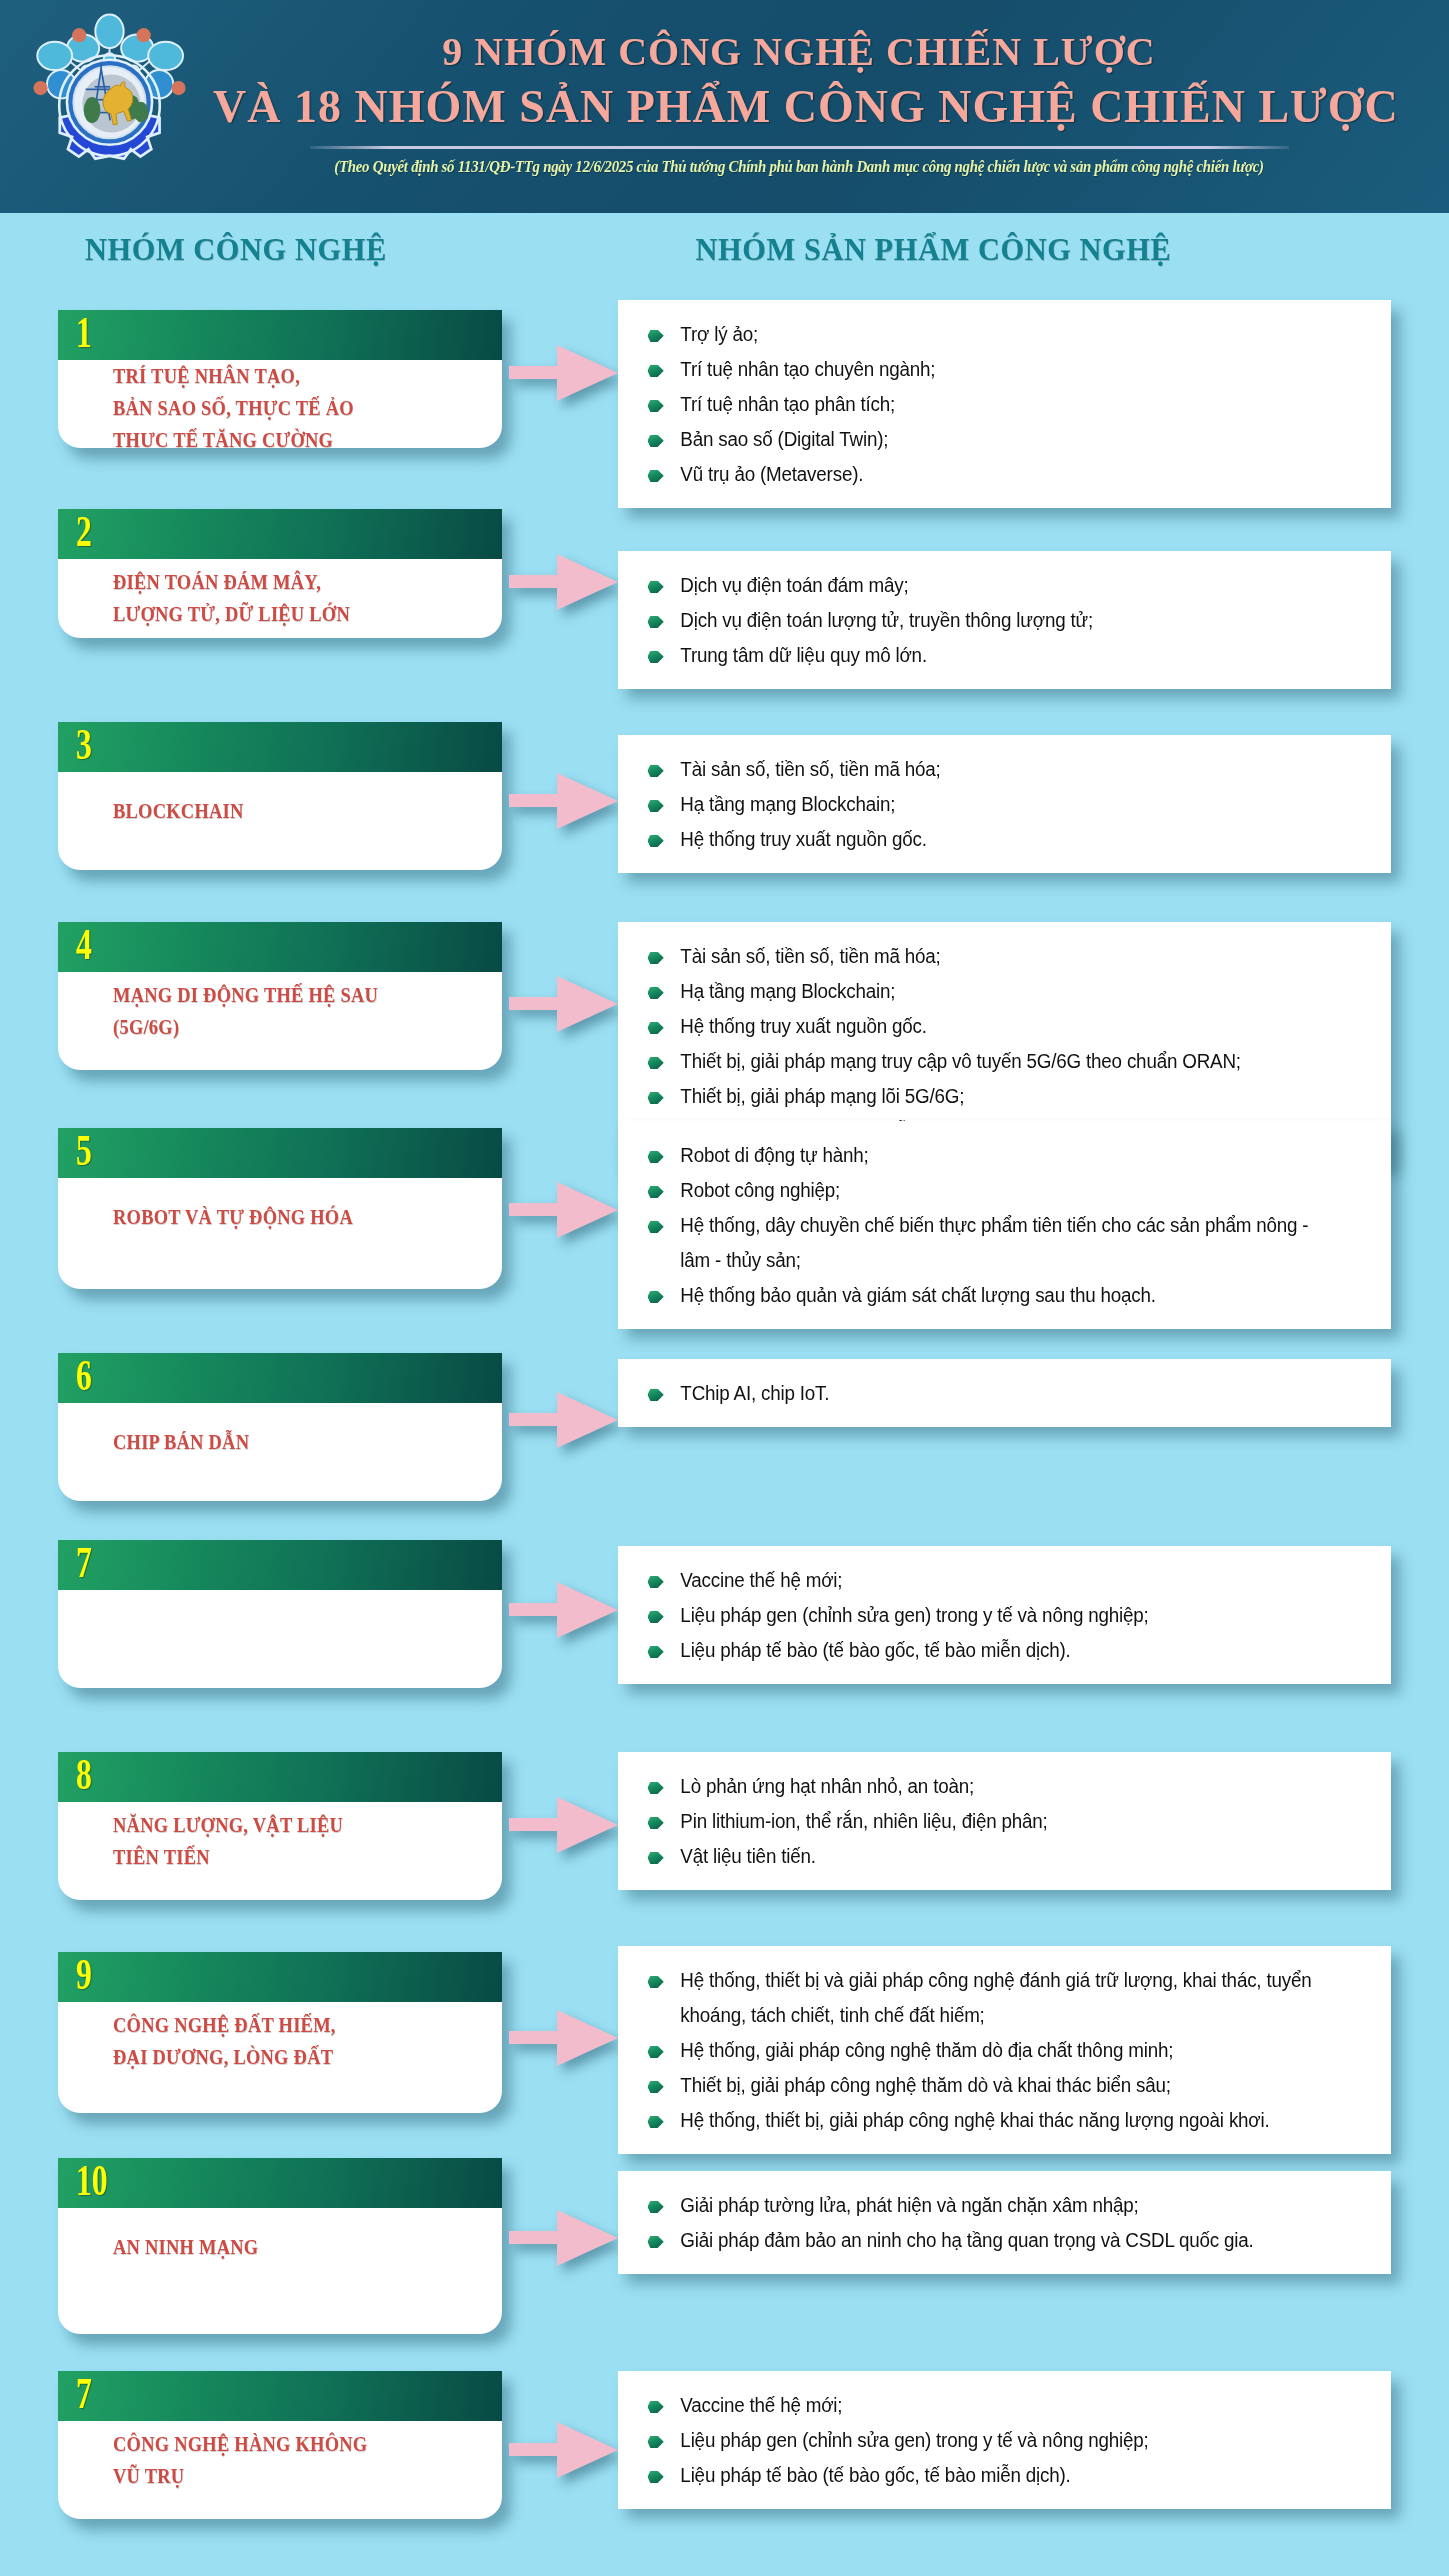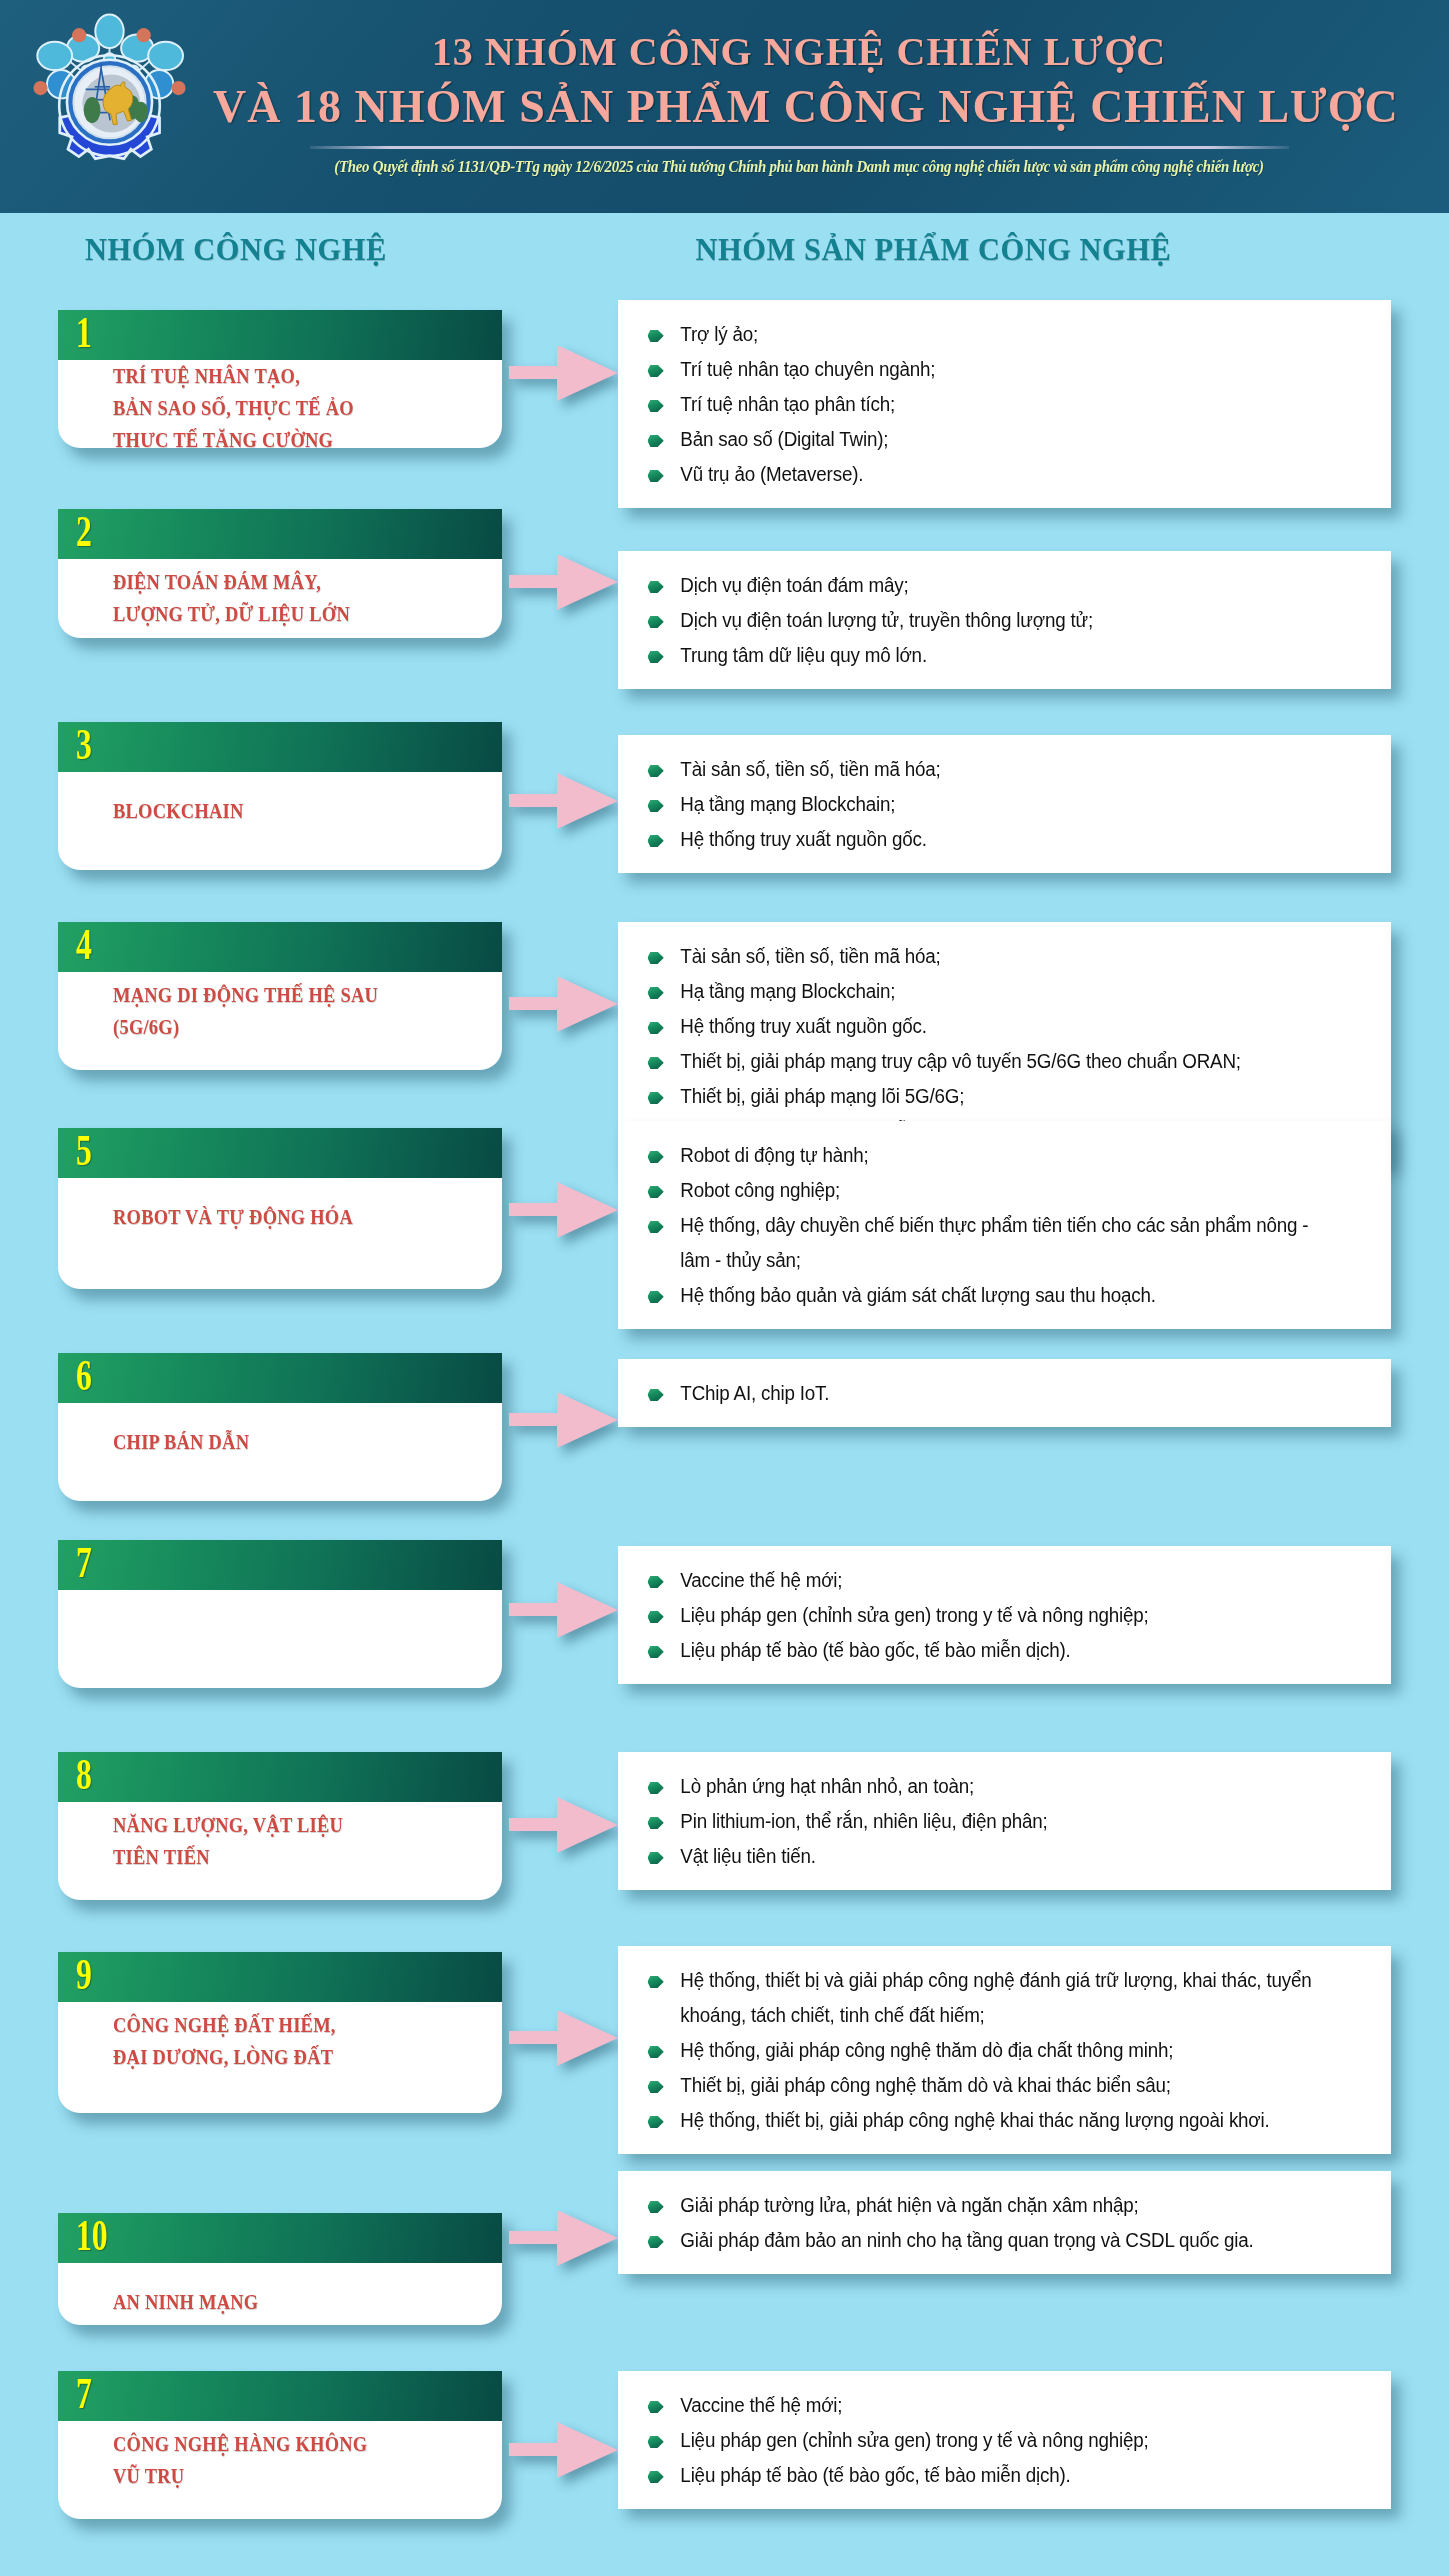--- a/index.html
+++ b/index.html
@@ -252,21 +252,21 @@
         </g>
 
         <path d="M148 118 q8 -7 14 -3 q2 -9 7 -6 q-2 6 2 9 q10 4 10 16
                  q0 10 -7 16 l5 18 l-6 1 l-6 -15 l-12 4 l2 16 l-6 1 l-4 -17
                  q-12 -4 -12 -18 q0 -12 13 -22 z" fill="#e4b230" stroke="#b88a12" stroke-width="1.5"></path>
       </g>
     </svg>
   </div>
 
   <div id="title-block">
-    <div class="title-line" id="title-1">13 NHÓM CÔNG NGHỆ CHIẾN LƯỢC</div>
+    <div class="title-line" id="title-1">9 NHÓM CÔNG NGHỆ CHIẾN LƯỢC</div>
     <div class="title-line" id="title-2">VÀ 18 NHÓM SẢN PHẨM CÔNG NGHỆ CHIẾN LƯỢC</div>
     <div id="title-rule"></div>
     <div id="subtitle">(Theo Quyết định số 1131/QĐ-TTg ngày 12/6/2025 của Thủ tướng Chính phủ ban hành Danh mục công nghệ chiến lược và sản phẩm công nghệ chiến lược)</div>
   </div>
 </div>
 
 <div id="col-heads">
   <div class="col-head" id="col-head-left">NHÓM CÔNG NGHỆ</div>
   <div class="col-head" id="col-head-right">NHÓM SẢN PHẨM CÔNG NGHỆ</div>
 </div>
@@ -460,21 +460,21 @@
       <div class="headtri"></div>
     </div>
     <div class="prod-card" style="top: 1662px;">
       <ul class="prod-list">
         <li class="prod-item"><span class="bullet"></span><span>Hệ thống, thiết bị và giải pháp công nghệ đánh giá trữ lượng, khai thác, tuyển khoáng, tách chiết, tinh chế đất hiếm;</span></li>
         <li class="prod-item"><span class="bullet"></span><span>Hệ thống, giải pháp công nghệ thăm dò địa chất thông minh;</span></li>
         <li class="prod-item"><span class="bullet"></span><span>Thiết bị, giải pháp công nghệ thăm dò và khai thác biển sâu;</span></li>
         <li class="prod-item"><span class="bullet"></span><span>Hệ thống, thiết bị, giải pháp công nghệ khai thác năng lượng ngoài khơi.</span></li>
       </ul>
     </div>
-    <div class="tech-card" style="top: 1929px; height: 112px;">
+    <div class="tech-card" style="top: 1874px; height: 176px;">
       <div class="tech-head">
         <span class="tech-num">10</span>
       </div>
       <div class="tech-body">
         <div class="tech-name">
           <div>AN NINH MẠNG</div>
         </div>
       </div>
     </div>
     <div class="arrow" style="top: 1926px; left: 509px;">

